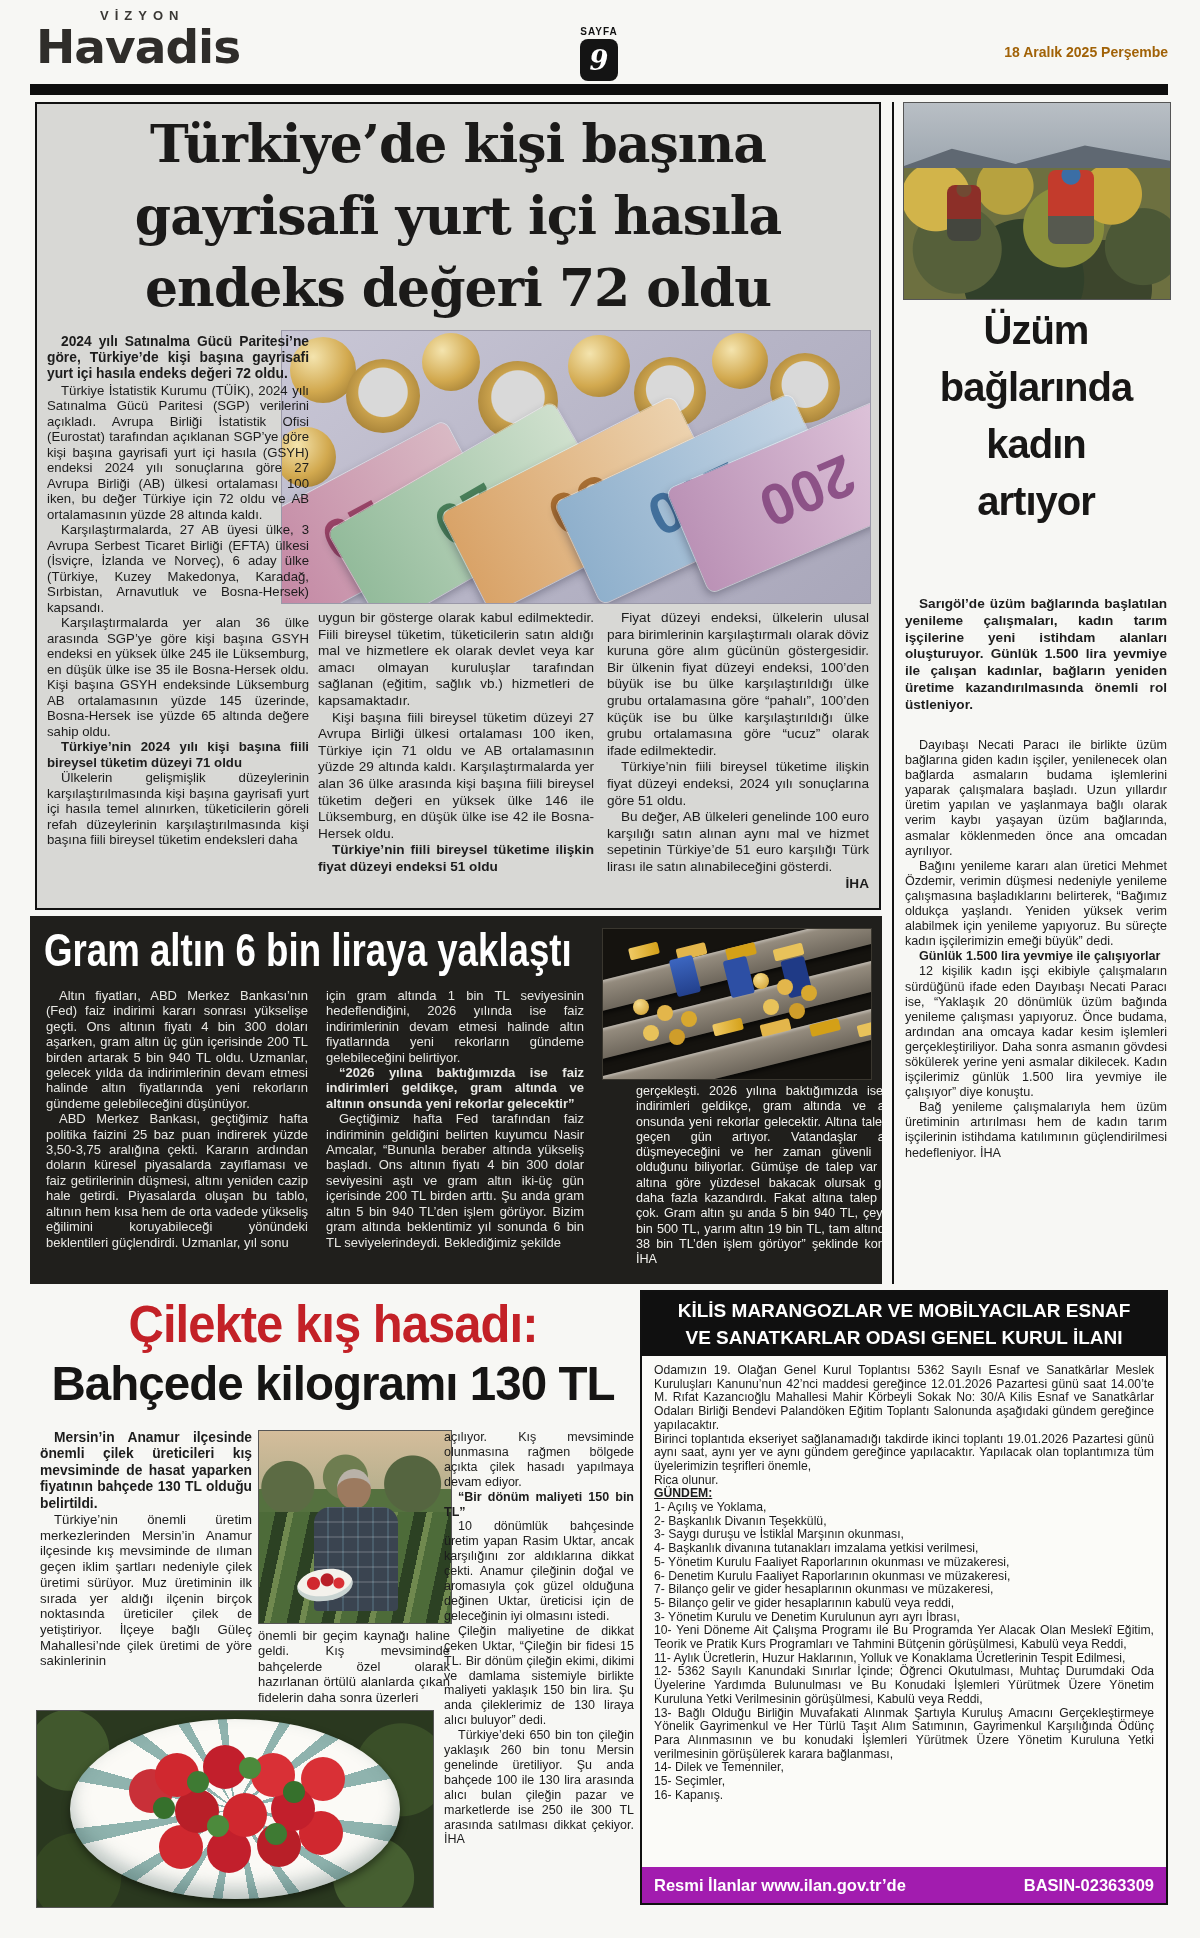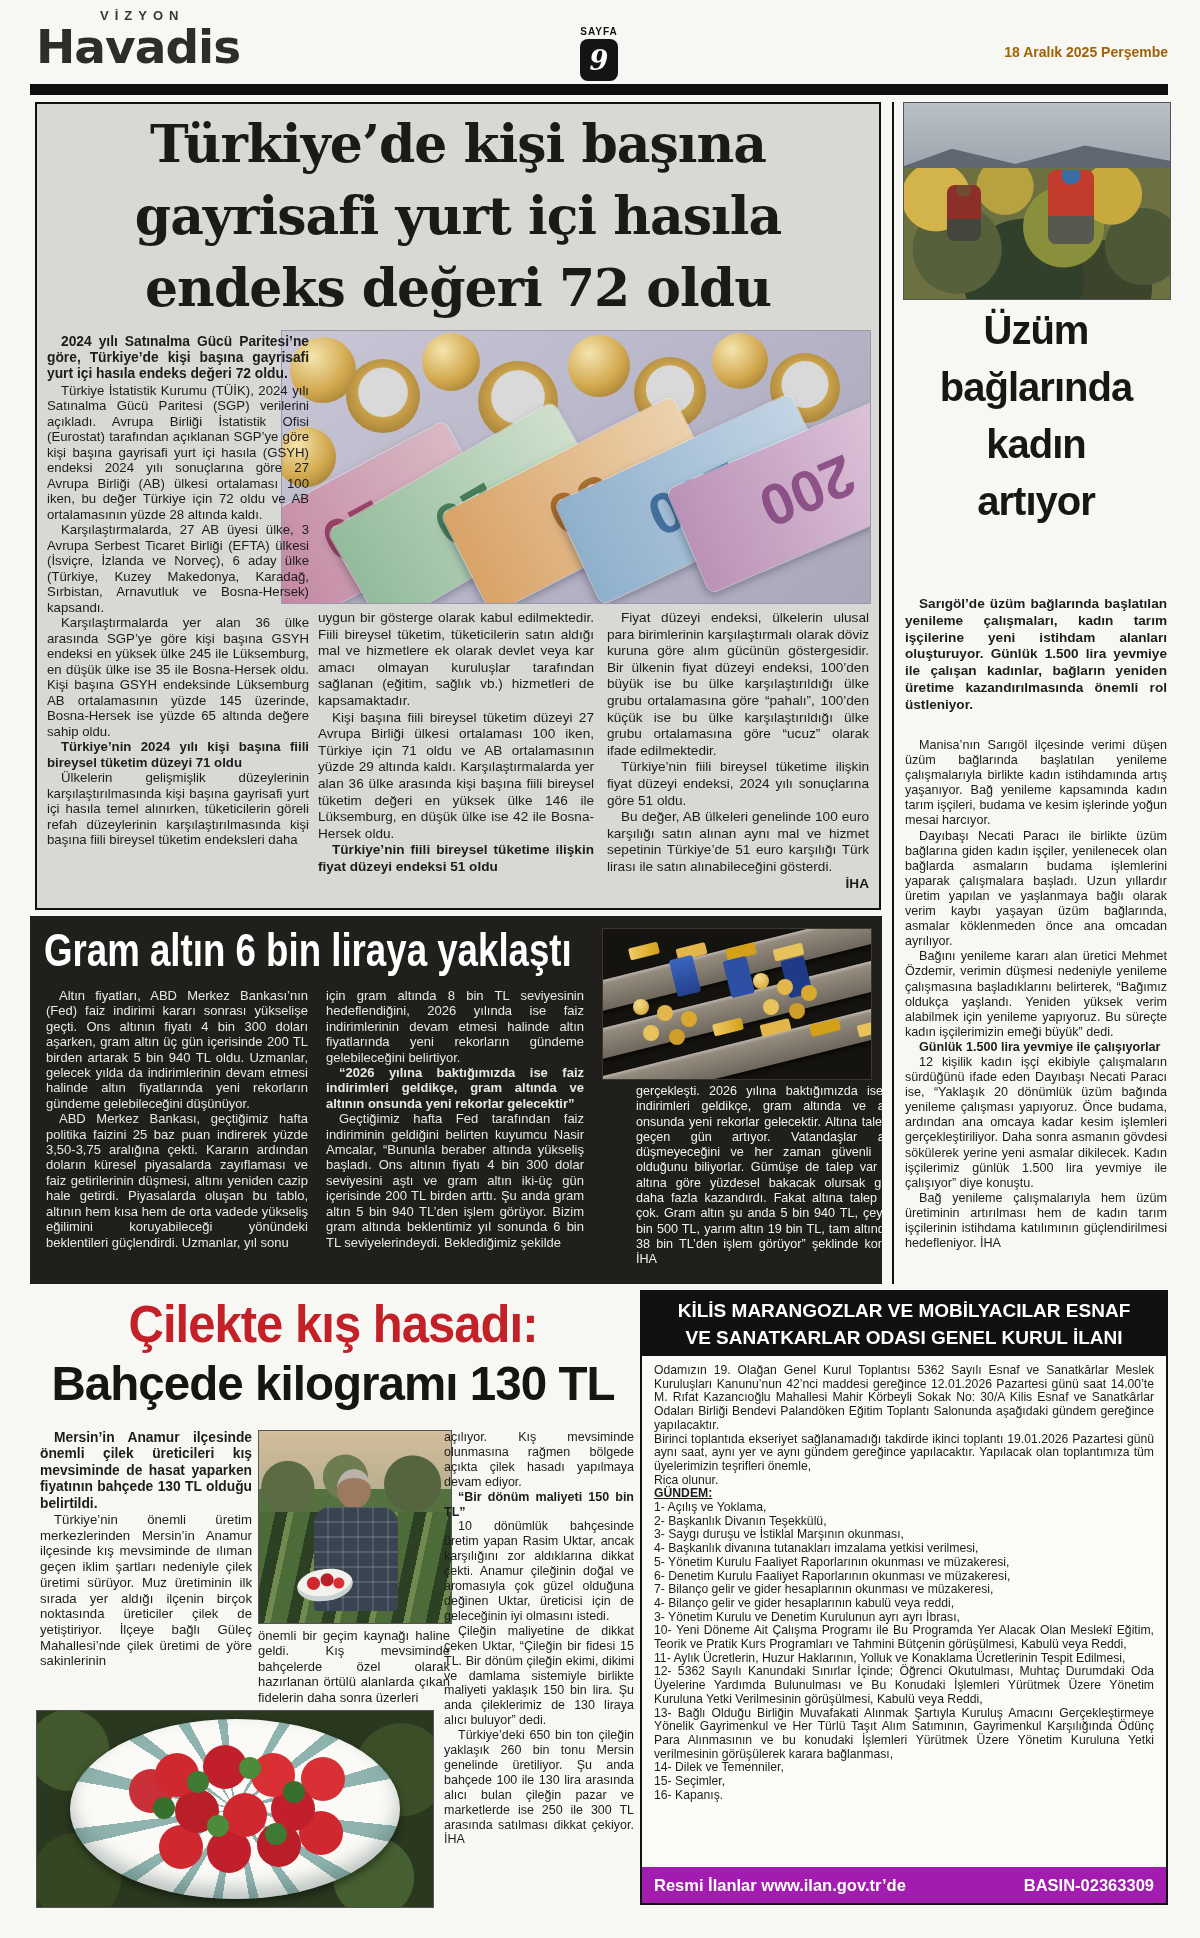--- a/index.html
+++ b/index.html
@@ -245,37 +245,36 @@
   <div class="abs uzum-headline">
       <div>Üzüm</div>
       <div>bağlarında</div>
       <div>kadın</div>
       <div>artıyor</div>
     </div>
   <div class="abs col uzum-lead">
     <p class="lead" style="text-indent:14px;">Sarıgöl’de üzüm bağlarında başlatılan yenileme çalışmaları, kadın tarım işçilerine yeni istihdam alanları oluşturuyor. Günlük 1.500 lira yevmiye ile çalışan kadınlar, bağların yeniden üretime kazandırılmasında önemli rol üstleniyor.</p>
   </div>
   <div class="abs col uzum-body">
-    <p>Manisa’nın Sarıgöl ilçesinde verimi düşen üzüm bağlarında başlatılan yenileme çalışmalarıyla birlikte kadın istihdamında artış yaşanıyor. Bağ yenileme kapsamında kadın tarım işçileri, budama ve kesim işlerinde yoğun mesai harcıyor.</p>
     <p>Dayıbaşı Necati Paracı ile birlikte üzüm bağlarına giden kadın işçiler, yenilenecek olan bağlarda asmaların budama işlemlerini yaparak çalışmalara başladı. Uzun yıllardır üretim yapılan ve yaşlanmaya bağlı olarak verim kaybı yaşayan üzüm bağlarında, asmalar köklenmeden önce ana omcadan ayrılıyor.</p>
     <p>Bağını yenileme kararı alan üretici Mehmet Özdemir, verimin düşmesi nedeniyle yenileme çalışmasına başladıklarını belirterek, “Bağımız oldukça yaşlandı. Yeniden yüksek verim alabilmek için yenileme yapıyoruz. Bu süreçte kadın işçilerimizin emeği büyük” dedi.</p>
     <p class="subhead">Günlük 1.500 lira yevmiye ile çalışıyorlar</p>
     <p>12 kişilik kadın işçi ekibiyle çalışmaların sürdüğünü ifade eden Dayıbaşı Necati Paracı ise, “Yaklaşık 20 dönümlük üzüm bağında yenileme çalışması yapıyoruz. Önce budama, ardından ana omcaya kadar kesim işlemleri gerçekleştiriliyor. Daha sonra asmanın gövdesi sökülerek yerine yeni asmalar dikilecek. Kadın işçilerimiz günlük 1.500 lira yevmiye ile çalışıyor” diye konuştu.</p>
     <p>Bağ yenileme çalışmalarıyla hem üzüm üretiminin artırılması hem de kadın tarım işçilerinin istihdama katılımının güçlendirilmesi hedefleniyor. İHA</p>
   </div>
 </div>
 
 <div class="abs gold-box">
   <div class="abs gold-headline">Gram altın 6 bin liraya yaklaştı</div>
   <div class="abs gold-col gold-col1">
     <p>Altın fiyatları, ABD Merkez Bankası’nın (Fed) faiz indirimi kararı sonrası yükselişe geçti. Ons altının fiyatı 4 bin 300 doları aşarken, gram altın üç gün içerisinde 200 TL birden artarak 5 bin 940 TL oldu. Uzmanlar, gelecek yılda da indirimlerinin devam etmesi halinde altın fiyatlarında yeni rekorların gündeme gelebileceğini düşünüyor.</p>
     <p>ABD Merkez Bankası, geçtiğimiz hafta politika faizini 25 baz puan indirerek yüzde 3,50-3,75 aralığına çekti. Kararın ardından doların küresel piyasalarda zayıflaması ve faiz getirilerinin düşmesi, altını yeniden cazip hale getirdi. Piyasalarda oluşan bu tablo, altının hem kısa hem de orta vadede yükseliş eğilimini koruyabileceği yönündeki beklentileri güçlendirdi. Uzmanlar, yıl sonu</p>
   </div>
   <div class="abs gold-col gold-col2">
-    <p style="text-indent:0;">için gram altında 8 bin TL seviyesinin hedeflendiğini, 2026 yılında ise faiz indirimlerinin devam etmesi halinde altın fiyatlarında yeni rekorların gündeme gelebileceğini belirtiyor.</p>
+    <p style="text-indent:0;">için gram altında 1 bin TL seviyesinin hedeflendiğini, 2026 yılında ise faiz indirimlerinin devam etmesi halinde altın fiyatlarında yeni rekorların gündeme gelebileceğini belirtiyor.</p>
     <p class="subhead">“2026 yılına baktığımızda ise faiz indirimleri geldikçe, gram altında ve altının onsunda yeni rekorlar gelecektir”</p>
     <p>Geçtiğimiz hafta Fed tarafından faiz indiriminin geldiğini belirten kuyumcu Nasir Amcalar, “Bununla beraber altında yükseliş başladı. Ons altının fiyatı 4 bin 300 dolar seviyesini aştı ve gram altın iki-üç gün içerisinde 200 TL birden arttı. Şu anda gram altın 5 bin 940 TL’den işlem görüyor. Bizim gram altında beklentimiz yıl sonunda 6 bin TL seviyelerindeydi. Beklediğimiz şekilde</p>
   </div>
   <div class="abs gold-photo">
     <div class="abs tray" style="top:18px;"></div>
     <div class="abs tray" style="top:66px;"></div>
     <div class="abs tray" style="top:114px;"></div>
     <div class="abs gbar" style="left:26px;top:16px;"></div>
     <div class="abs gcoin" style="left:30px;top:70px;"></div>
     <div class="abs gbar" style="left:110px;top:92px;"></div>
@@ -329,21 +328,21 @@
     <p>Rica olunur.</p>
     <p class="agenda-label">GÜNDEM:</p>
     <div>
         <p class="agenda-item">1- Açılış ve Yoklama,</p>
         <p class="agenda-item">2- Başkanlık Divanın Teşekkülü,</p>
         <p class="agenda-item">3- Saygı duruşu ve İstiklal Marşının okunması,</p>
         <p class="agenda-item">4- Başkanlık divanına tutanakları imzalama yetkisi verilmesi,</p>
         <p class="agenda-item">5- Yönetim Kurulu Faaliyet Raporlarının okunması ve müzakeresi,</p>
         <p class="agenda-item">6- Denetim Kurulu Faaliyet Raporlarının okunması ve müzakeresi,</p>
         <p class="agenda-item">7- Bilanço gelir ve gider hesaplarının okunması ve müzakeresi,</p>
-        <p class="agenda-item">4- Bilanço gelir ve gider hesaplarının kabulü veya reddi,</p>
+        <p class="agenda-item">5- Bilanço gelir ve gider hesaplarının kabulü veya reddi,</p>
         <p class="agenda-item">3- Yönetim Kurulu ve Denetim Kurulunun ayrı ayrı İbrası,</p>
         <p class="agenda-item">10- Yeni Döneme Ait Çalışma Programı ile Bu Programda Yer Alacak Olan Meslekî Eğitim, Teorik ve Pratik Kurs Programları ve Tahmini Bütçenin görüşülmesi, Kabulü veya Reddi,</p>
         <p class="agenda-item">11- Aylık Ücretlerin, Huzur Haklarının, Yolluk ve Konaklama Ücretlerinin Tespit Edilmesi,</p>
         <p class="agenda-item">12- 5362 Sayılı Kanundaki Sınırlar İçinde; Öğrenci Okutulması, Muhtaç Durumdaki Oda Üyelerine Yardımda Bulunulması ve Bu Konudaki İşlemleri Yürütmek Üzere Yönetim Kuruluna Yetki Verilmesinin görüşülmesi, Kabulü veya Reddi,</p>
         <p class="agenda-item">13- Bağlı Olduğu Birliğin Muvafakati Alınmak Şartıyla Kuruluş Amacını Gerçekleştirmeye Yönelik Gayrimenkul ve Her Türlü Taşıt Alım Satımının, Gayrimenkul Karşılığında Ödünç Para Alınmasının ve bu konudaki İşlemleri Yürütmek Üzere Yönetim Kuruluna Yetki verilmesinin görüşülerek karara bağlanması,</p>
         <p class="agenda-item">14- Dilek ve Temenniler,</p>
         <p class="agenda-item">15- Seçimler,</p>
         <p class="agenda-item">16- Kapanış.</p>
       </div>
   </div>

